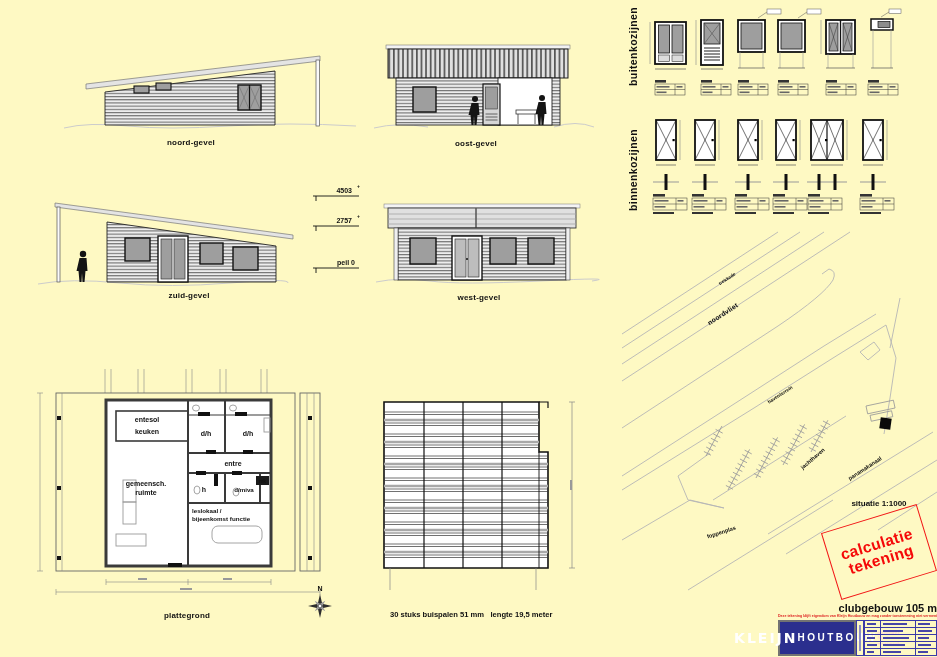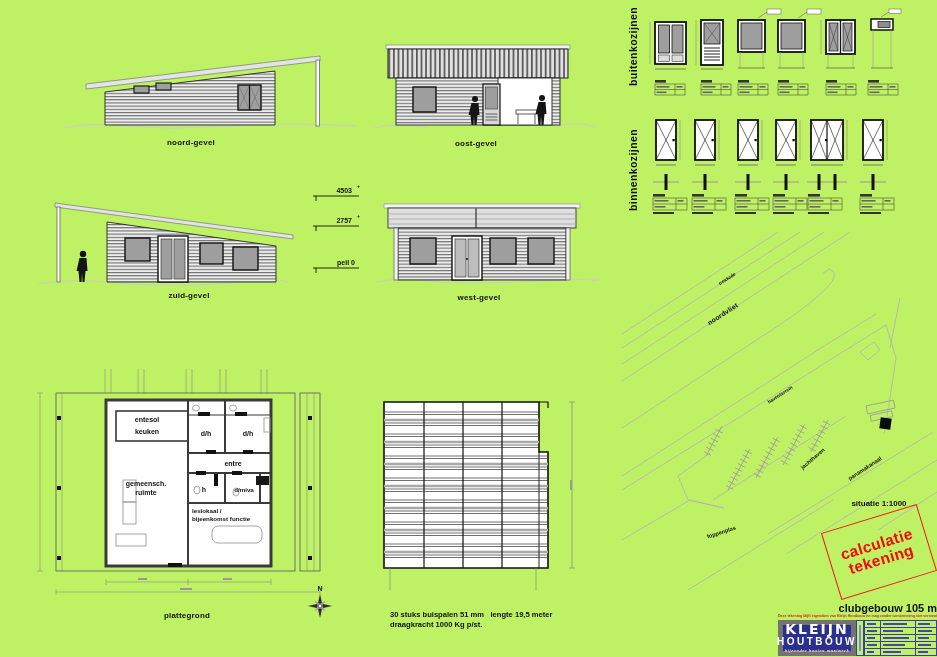--- a/index.html
+++ b/index.html
@@ -1,17 +1,17 @@
 <!DOCTYPE html>
 <html><head>
 <meta charset="utf-8">
 <style>
   *{margin:0;padding:0;box-sizing:border-box}
   body{background:#9a9a9a}
-  #sheet{position:relative;width:937px;height:657px;background:#bef264;overflow:hidden;
+  #sheet{position:relative;width:937px;height:657px;background:#fef9c3;overflow:hidden;
          font-family:"Liberation Sans",sans-serif;color:#111}
   .abs{position:absolute}
   svg{display:block;overflow:visible}
   svg text{font-family:"Liberation Sans",sans-serif;font-weight:bold;fill:#111}
   .drwlbl{font-size:8px;letter-spacing:.2px}
   .roomlbl{font-size:7px}
   .roomsm{font-size:6.2px}
   .dimlbl{font-size:7px}
   .sitelbl{font-size:6.8px;letter-spacing:.2px}
   .vertlbl{font-size:10.5px;letter-spacing:.4px}
@@ -20,22 +20,22 @@
   #fund-notes div{white-space:pre}
   #stamp{left:829px;top:517px;width:100px;height:70px;transform:rotate(-17deg);
          border:1.4px solid #f21616;color:#f50808;display:flex;flex-direction:column;
          align-items:center;justify-content:center;font-weight:bold;font-size:15.5px;
          line-height:1.06;letter-spacing:.4px}
   #titleblock{left:776px;top:600px;width:161px;height:57px;font-weight:bold}
   #tb-project{position:absolute;right:0;top:2px;font-size:11px;white-space:nowrap}
   #tb-copy{position:absolute;left:2px;top:14px;width:159px;font-size:3.6px;color:#d22;
            font-weight:bold;white-space:nowrap;overflow:hidden}
   #tb-row{position:absolute;left:2px;top:20px;display:flex}
-  #logo{width:78px;height:36px;background:#2b2f8e;color:#fff;display:flex;flex-direction:column;
-        align-items:center;justify-content:center;border:5px solid #737373}
+  #logo{width:78px;height:36px;background:#2b2f8e;color:#fff;display:flex;flex-direction:row;
+        align-items:center;justify-content:center;border:2px solid #737373}
   #logo .l1{font-size:14px;letter-spacing:2px;font-weight:bold;line-height:1;
             font-family:"DejaVu Sans",sans-serif}
   #logo .l2{font-size:10px;letter-spacing:2.5px;line-height:1.2}
   #logo .l3{font-size:4px;color:#ffd2d2;font-style:italic;letter-spacing:.5px;line-height:1.4}
   #tb-strip{width:8px;height:36px;border:.5px solid #3a3aa8;display:flex;flex-direction:column;
             justify-content:space-around;align-items:center}
   #tb-strip i{display:block;width:2px;height:26px;background:#8a8ac6}
   #tb-table{width:73px;height:36px;border:.5px solid #3a3aa8;display:flex;flex-direction:column}
   #tb-table .r{flex:1;display:flex;border-bottom:.5px solid #3a3aa8}
   #tb-table .r:last-child{border-bottom:none}
@@ -308,21 +308,20 @@
       <line x1="193" y1="178" x2="199" y2="178"></line>
       <rect x="194" y="90" width="2" height="10" fill="#999" stroke="none"></rect>
       <line x1="14" y1="178" x2="14" y2="200"></line>
       <line x1="160" y1="178" x2="160" y2="200"></line>
     </g>
   </svg>
 
   <div class="abs" id="fund-notes">
     <div class="gap"></div>
     <div>30 stuks buispalen 51 mm   lengte 19,5 meter</div>
-    <div>draagkracht 1000 Kg p/st.</div>
   </div>
 
   <svg class="abs" style="left:623px;top:2px" width="314" height="106" viewBox="0 0 314 106">
     <text transform="translate(14,84) rotate(-90)" class="vertlbl">buitenkozijnen</text>
 
     <g>
       <rect x="32" y="20" width="31" height="42" fill="#fff" stroke="#111" stroke-width="1.8"></rect>
       <rect x="35.5" y="23" width="11" height="28" fill="#9e9e9e" stroke="#111" stroke-width="0.8"></rect>
       <rect x="49" y="23" width="11" height="28" fill="#9e9e9e" stroke="#111" stroke-width="0.8"></rect>
       <rect x="35.5" y="53" width="11" height="6.5" fill="#dcdcdc" stroke="#333" stroke-width="0.6"></rect>

